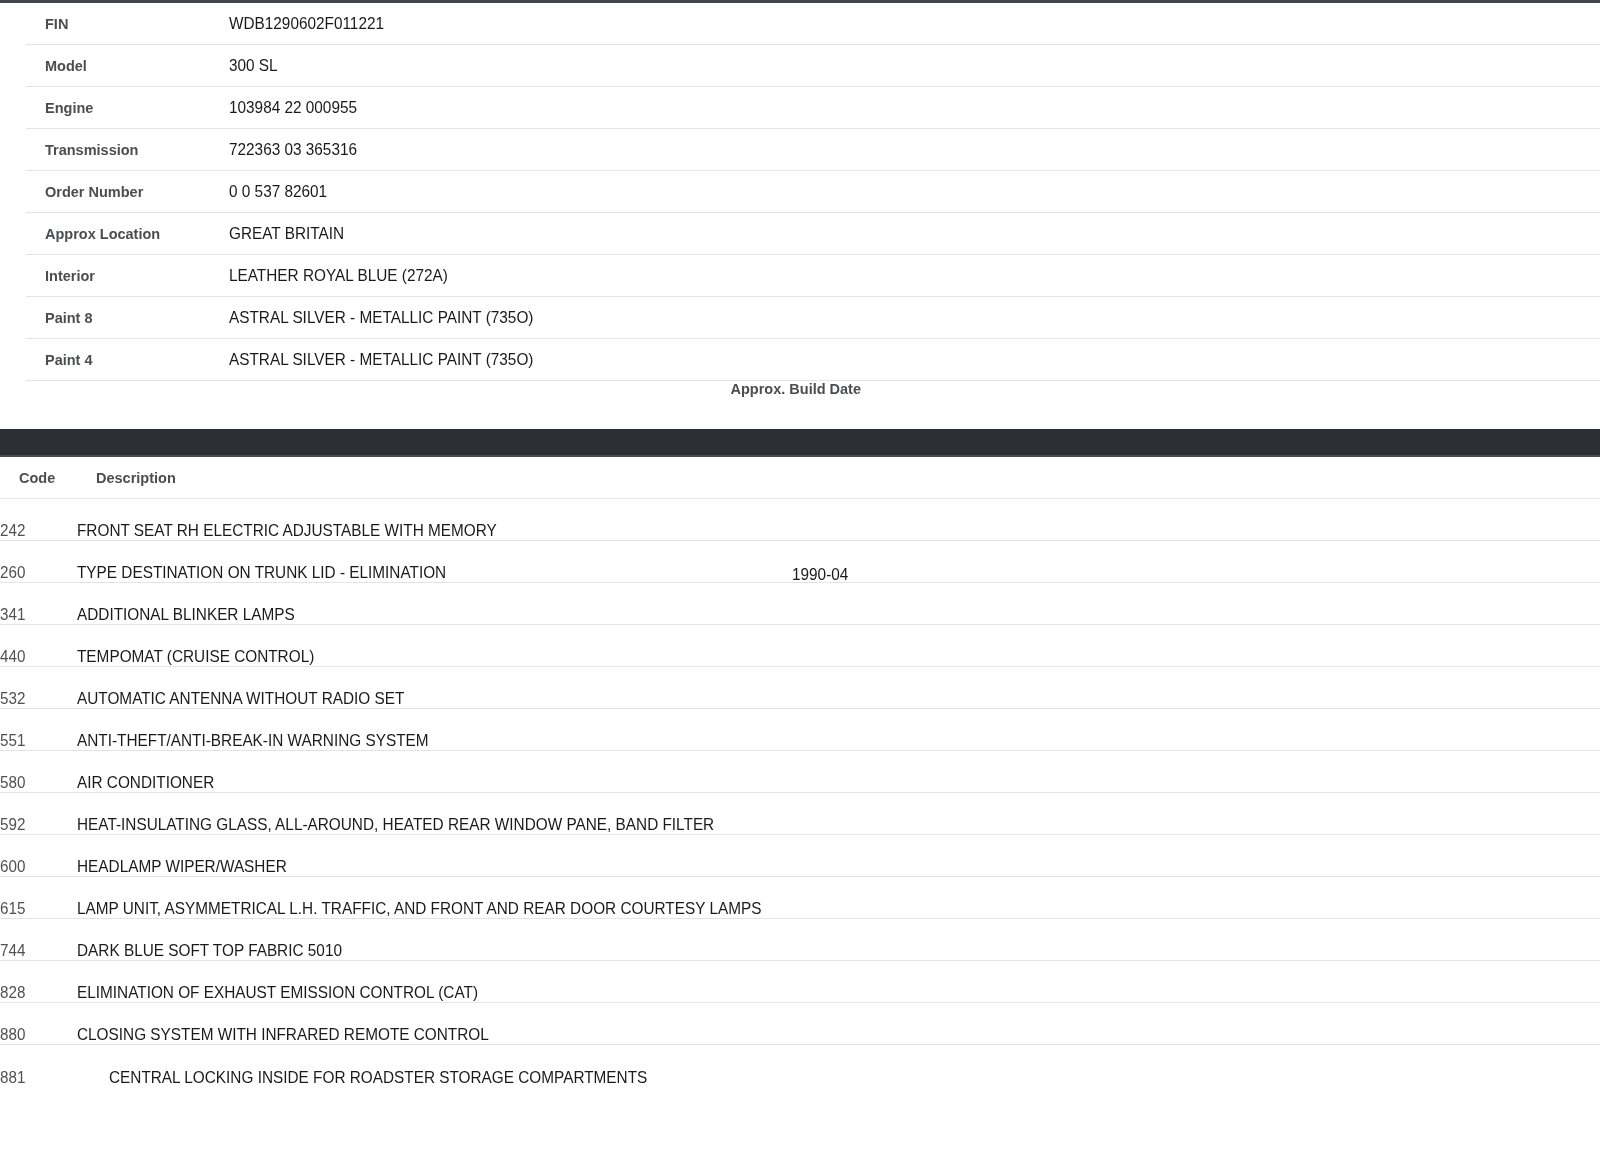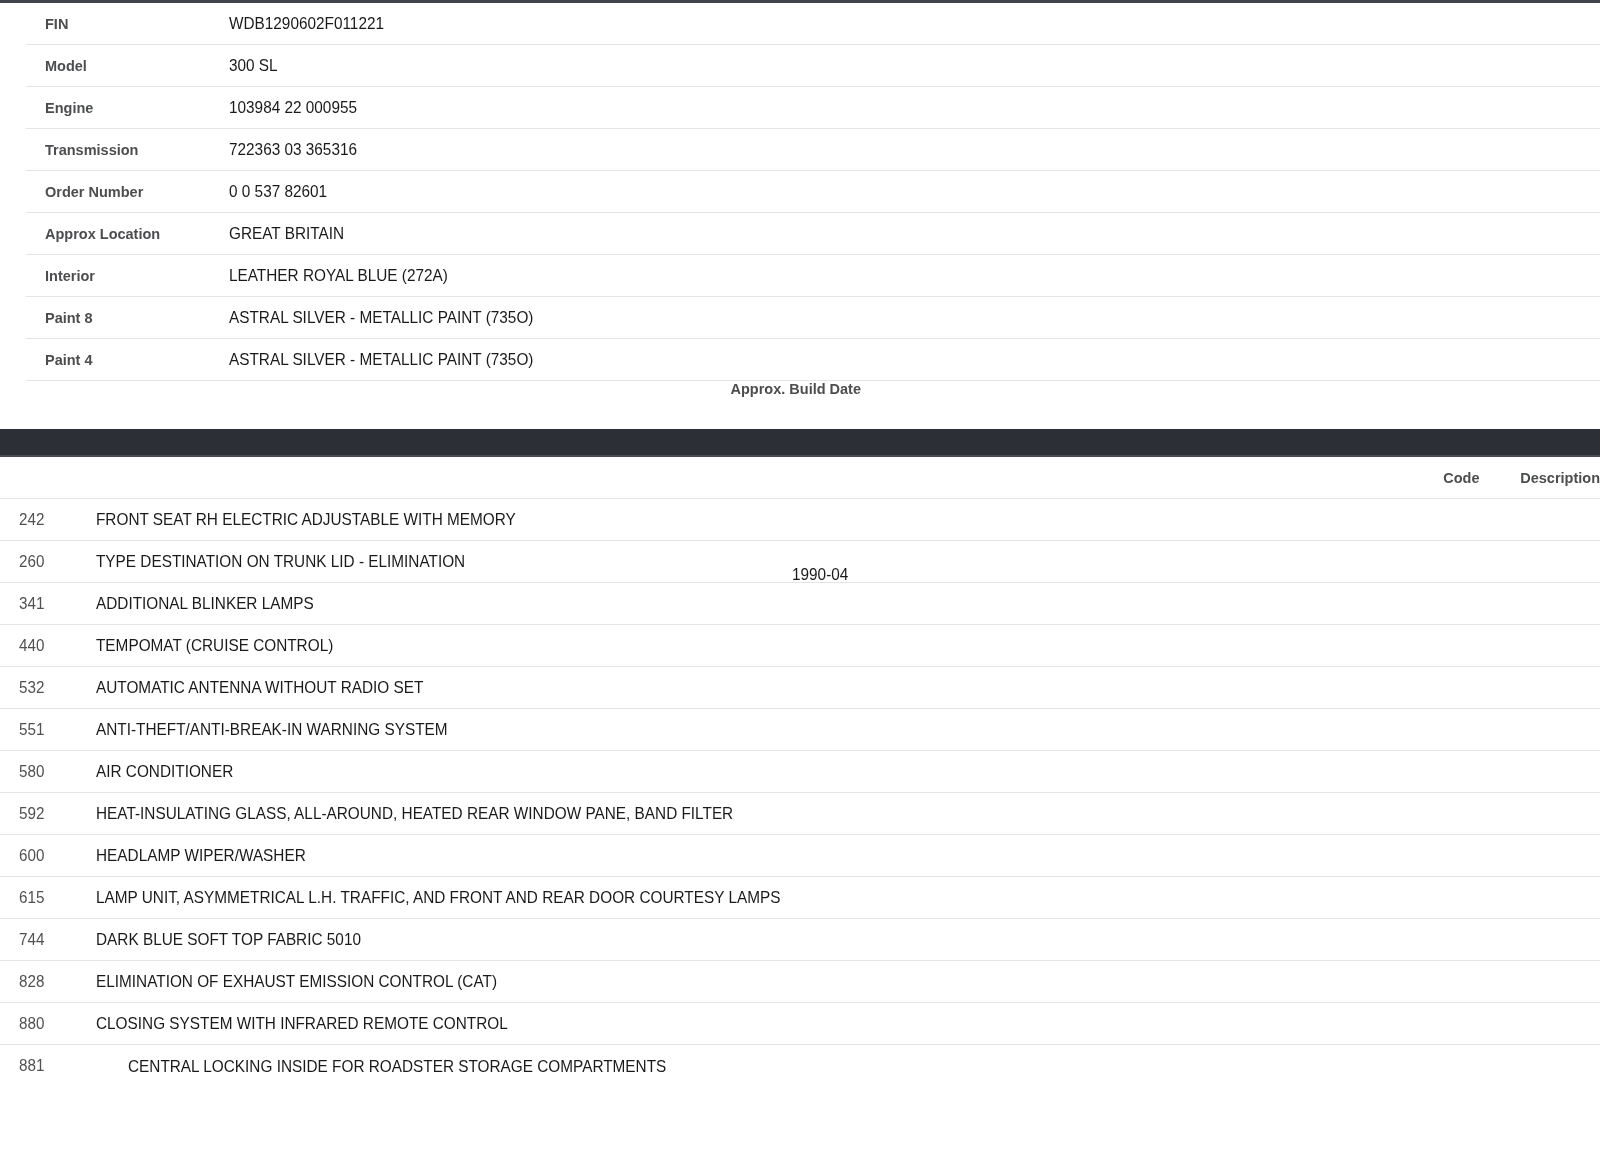--- a/index.html
+++ b/index.html
@@ -51,30 +51,29 @@
     background:var(--bar-dark,#2d2f36);
     border-bottom:2px solid var(--bar-dark-edge,#4a4c54);
   }
   
   .codes-table{width:100%;}
   .codes-header{
     display:flex;align-items:center;
     height:42px;padding-left:19px;
     border-bottom:1px solid var(--separator,#e4e4e6);
     background:var(--background,#fff);
-    justify-content:flex-end;
   }
   .codes-header .hdr{
     font-size:14.5px;font-weight:700;
     color:var(--label-gray,#4c4d4f);
   }
   .codes-header .hdr.code-col{flex:0 0 77px;width:77px;}
   .code-row{
-    display:flex;align-items:center;
-    height:42px;padding-left:19px;
+    display:flex;align-items:flex-end;
+    height:42px;
     border-bottom:1px solid var(--separator,#e4e4e6);
     background:var(--background,#fff);
   }
   .code-row:last-child{border-bottom:none;gap:32px;}
   .code-cell{
     flex:0 0 77px;width:77px;
     font-size:16px;font-weight:400;
     color:var(--code-gray,#505153);
     transform:scaleX(0.95);transform-origin:0 50%;
   }

